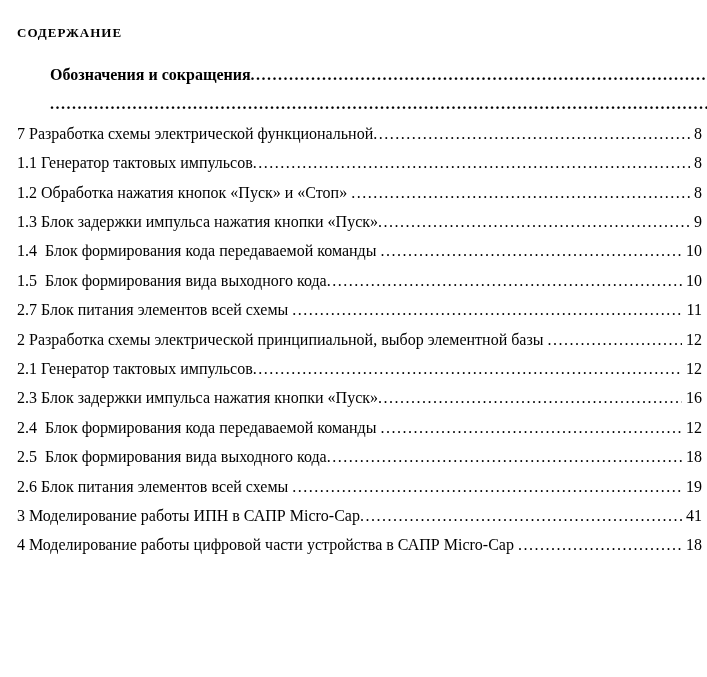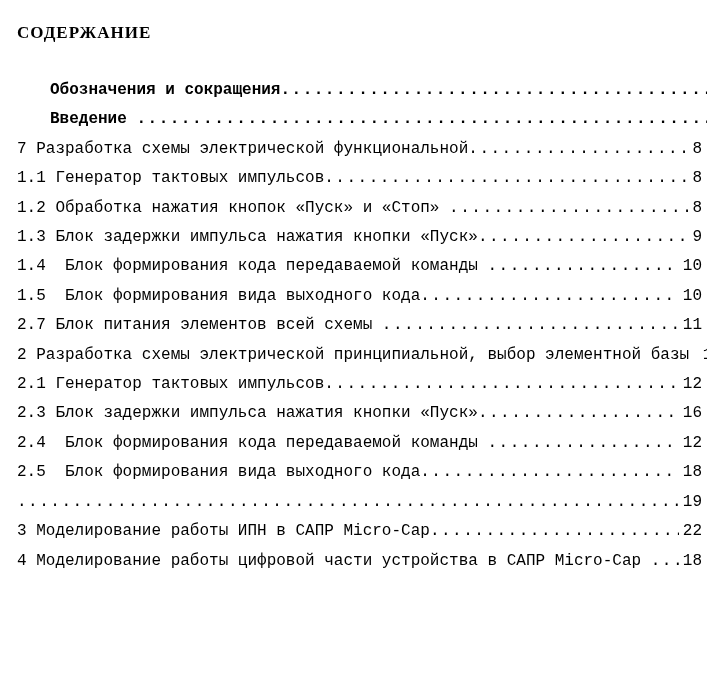--- a/index.html
+++ b/index.html
@@ -16,28 +16,27 @@
   }
   .page {
     box-sizing: border-box;
     width: 707px;
     height: 677px;
     padding: 22px 5px 0 17px;
     background: #ffffff;
   }
   .doc-title {
     margin: 0;
-    font-size: 17px;
+    font-size: 13px;
     line-height: 22px;
     font-weight: bold;
     letter-spacing: 1px;
   }
   .toc {
-    margin-top: 32px;
-    font-family: Liberation Mono, monospace;
+    margin-top: 16px;
   }
   .toc-row {
     display: flex;
     align-items: baseline;
     line-height: 29.4px;
     font-size: 16px;
     width: 100%;
   }
   .toc-row.bold {
     font-weight: bold;
@@ -71,21 +70,20 @@
 <body>
 
 <div class="page">
   <h1 class="doc-title">СОДЕРЖАНИЕ</h1>
   <div class="toc" id="toc-list">
       <div class="toc-row bold indent">
         <span class="toc-label">Обозначения и сокращения</span>
         <span class="toc-dots"></span>
       </div>
       <div class="toc-row bold indent">
-        <span class="toc-label">Введение </span>
         <span class="toc-dots"></span>
       </div>
       <div class="toc-row">
         <span class="toc-label">7 Разработка схемы электрической функциональной</span>
         <span class="toc-dots"></span>
         <span class="toc-page">8</span>
       </div>
       <div class="toc-row">
         <span class="toc-label">1.1 Генератор тактовых импульсов</span>
         <span class="toc-dots"></span>
@@ -135,27 +133,28 @@
         <span class="toc-label">2.4  Блок формирования кода передаваемой команды </span>
         <span class="toc-dots"></span>
         <span class="toc-page">12</span>
       </div>
       <div class="toc-row">
         <span class="toc-label">2.5  Блок формирования вида выходного кода</span>
         <span class="toc-dots"></span>
         <span class="toc-page">18</span>
       </div>
       <div class="toc-row">
+        <span class="toc-label">2.6 Блок питания элементов всей схемы </span>
         <span class="toc-dots"></span>
         <span class="toc-page">19</span>
       </div>
       <div class="toc-row">
         <span class="toc-label">3 Моделирование работы ИПН в САПР Micro-Cap</span>
         <span class="toc-dots"></span>
-        <span class="toc-page">22</span>
+        <span class="toc-page">41</span>
       </div>
       <div class="toc-row">
         <span class="toc-label">4 Моделирование работы цифровой части устройства в САПР Micro-Cap </span>
         <span class="toc-dots"></span>
         <span class="toc-page">18</span>
       </div>
     </div>
 </div>
 
 </body></html>

